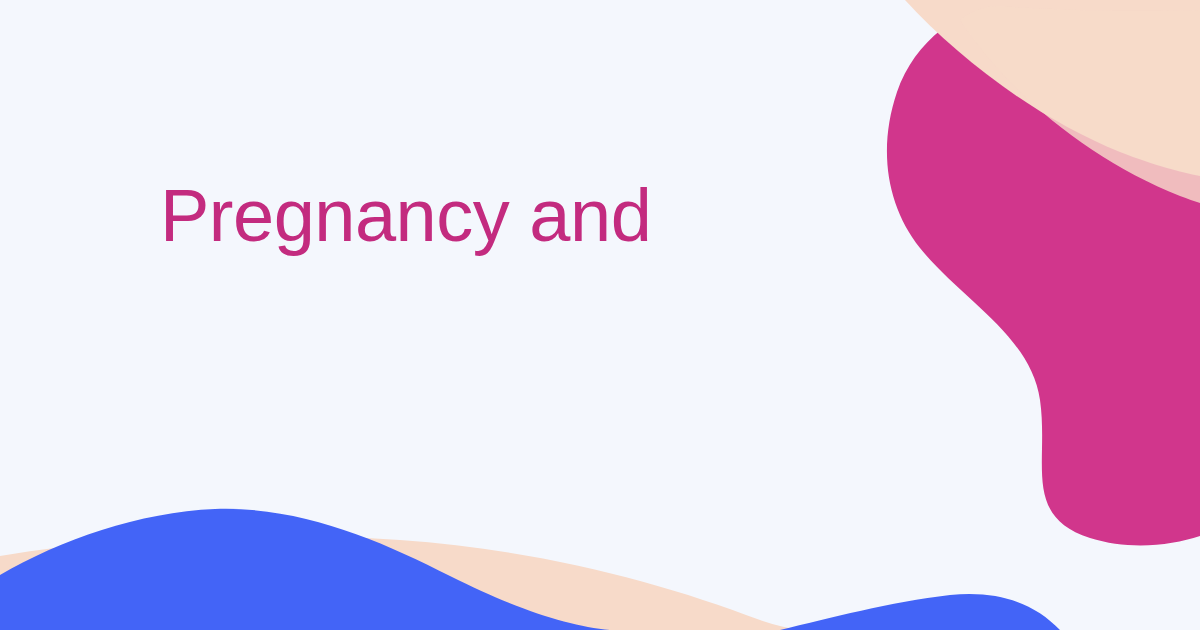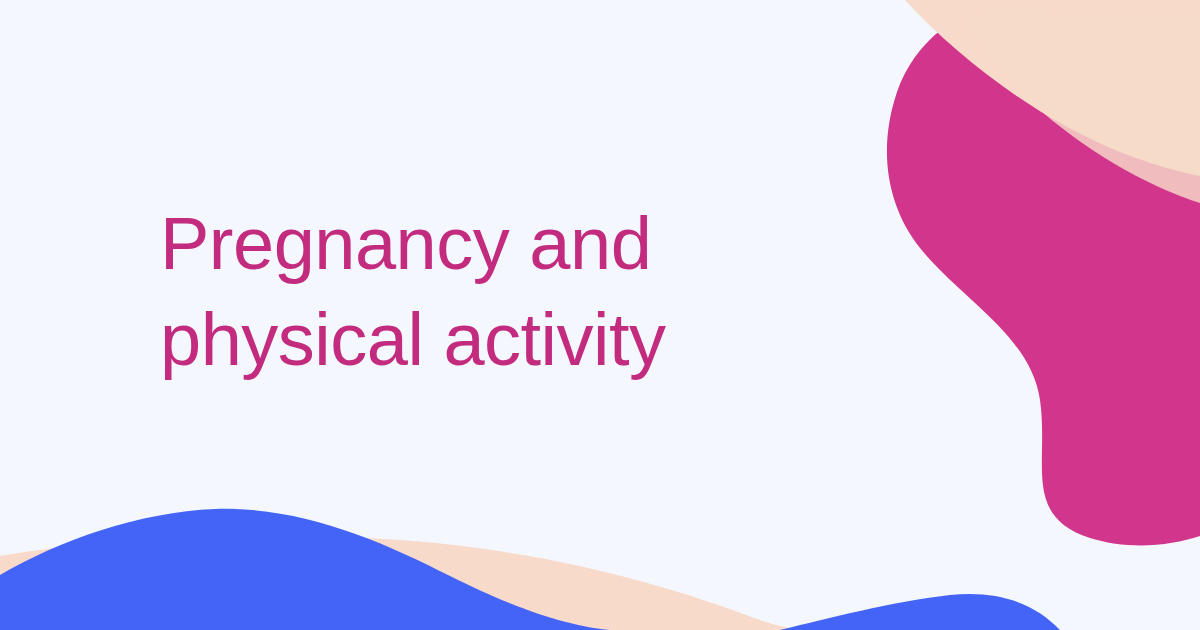--- a/index.html
+++ b/index.html
@@ -21,21 +21,20 @@
     width: 1200px;
     height: 630px;
     display: block;
   }
   #title-block {
     position: absolute;
     left: 160px;
     top: 168px;
     width: 620px;
     z-index: 5;
-    margin-top: 28px;
   }
   .title-line {
     font-family: "Liberation Sans", sans-serif;
     font-size: 74px;
     line-height: 96px;
     font-weight: 400;
     letter-spacing: -0.5px;
     color: #c32b7f;
     white-space: nowrap;
   }
@@ -87,16 +86,15 @@
              Z"></path>
 
     <path fill="#4364f7" d="M 780 630
              C 830 618 890 602 950 595
              C 1000 590 1035 604 1060 630
              Z"></path>
   </svg>
 
   <div id="title-block">
     <div class="title-line">Pregnancy and</div>
-    <div class="title-line">physical activity</div>
   </div>
 
 </div>
 
 </body></html>

